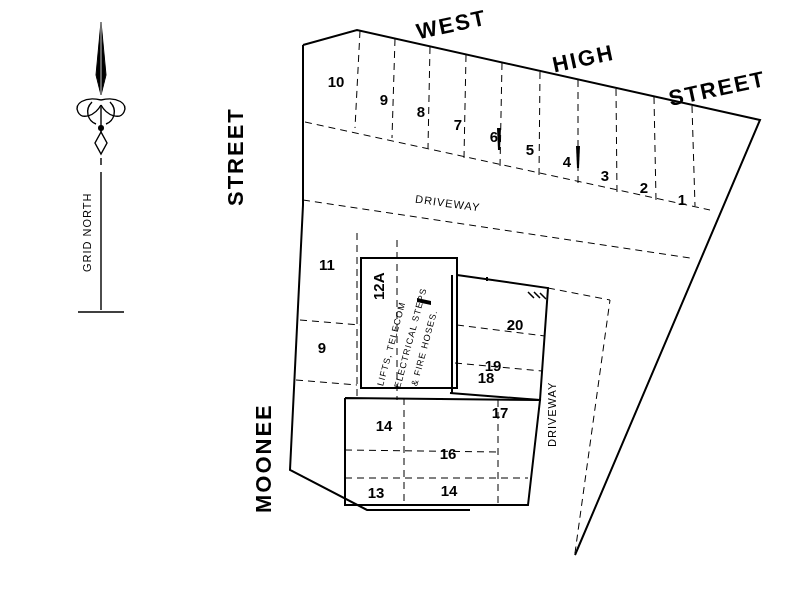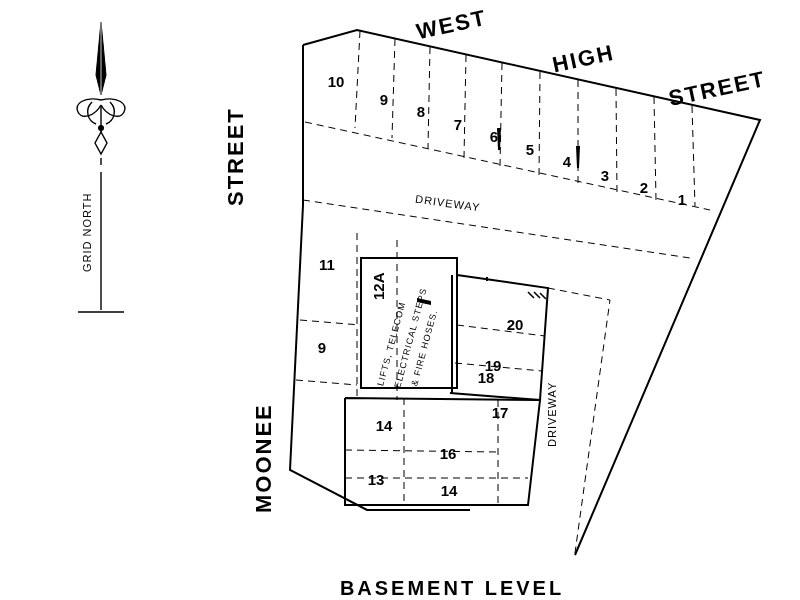--- a/index.html
+++ b/index.html
@@ -178,16 +178,15 @@
 
   <div class="label unit-label" style="left:371px; top:300px; transform: rotate(-90deg); transform-origin: left top;">12A</div>
 
   <div class="label unit-label center" style="left:515px; top:324px;">20</div>
   <div class="label unit-label center" style="left:493px; top:341px;margin-top:24px;">19</div>
   <div class="label unit-label center" style="left:486px; top:377px;">18</div>
   <div class="label unit-label center" style="left:500px; top:412px;">17</div>
   <div class="label unit-label center" style="left:448px; top:453px;">16</div>
   <div class="label unit-label center" style="left:449px; top:490px;">14</div>
   <div class="label unit-label center" style="left:384px; top:425px;">14</div>
-  <div class="label unit-label center" style="left:376px; top:479px;text-align:right;">13</div>
+  <div class="label unit-label center" style="left:376px; top:492px;text-align:right;">13</div>
 
-  <div class="label title-label center" style="left:452px; top:588px;">BASEMENT LEVEL</div>
 </div>
 
 </body></html>

